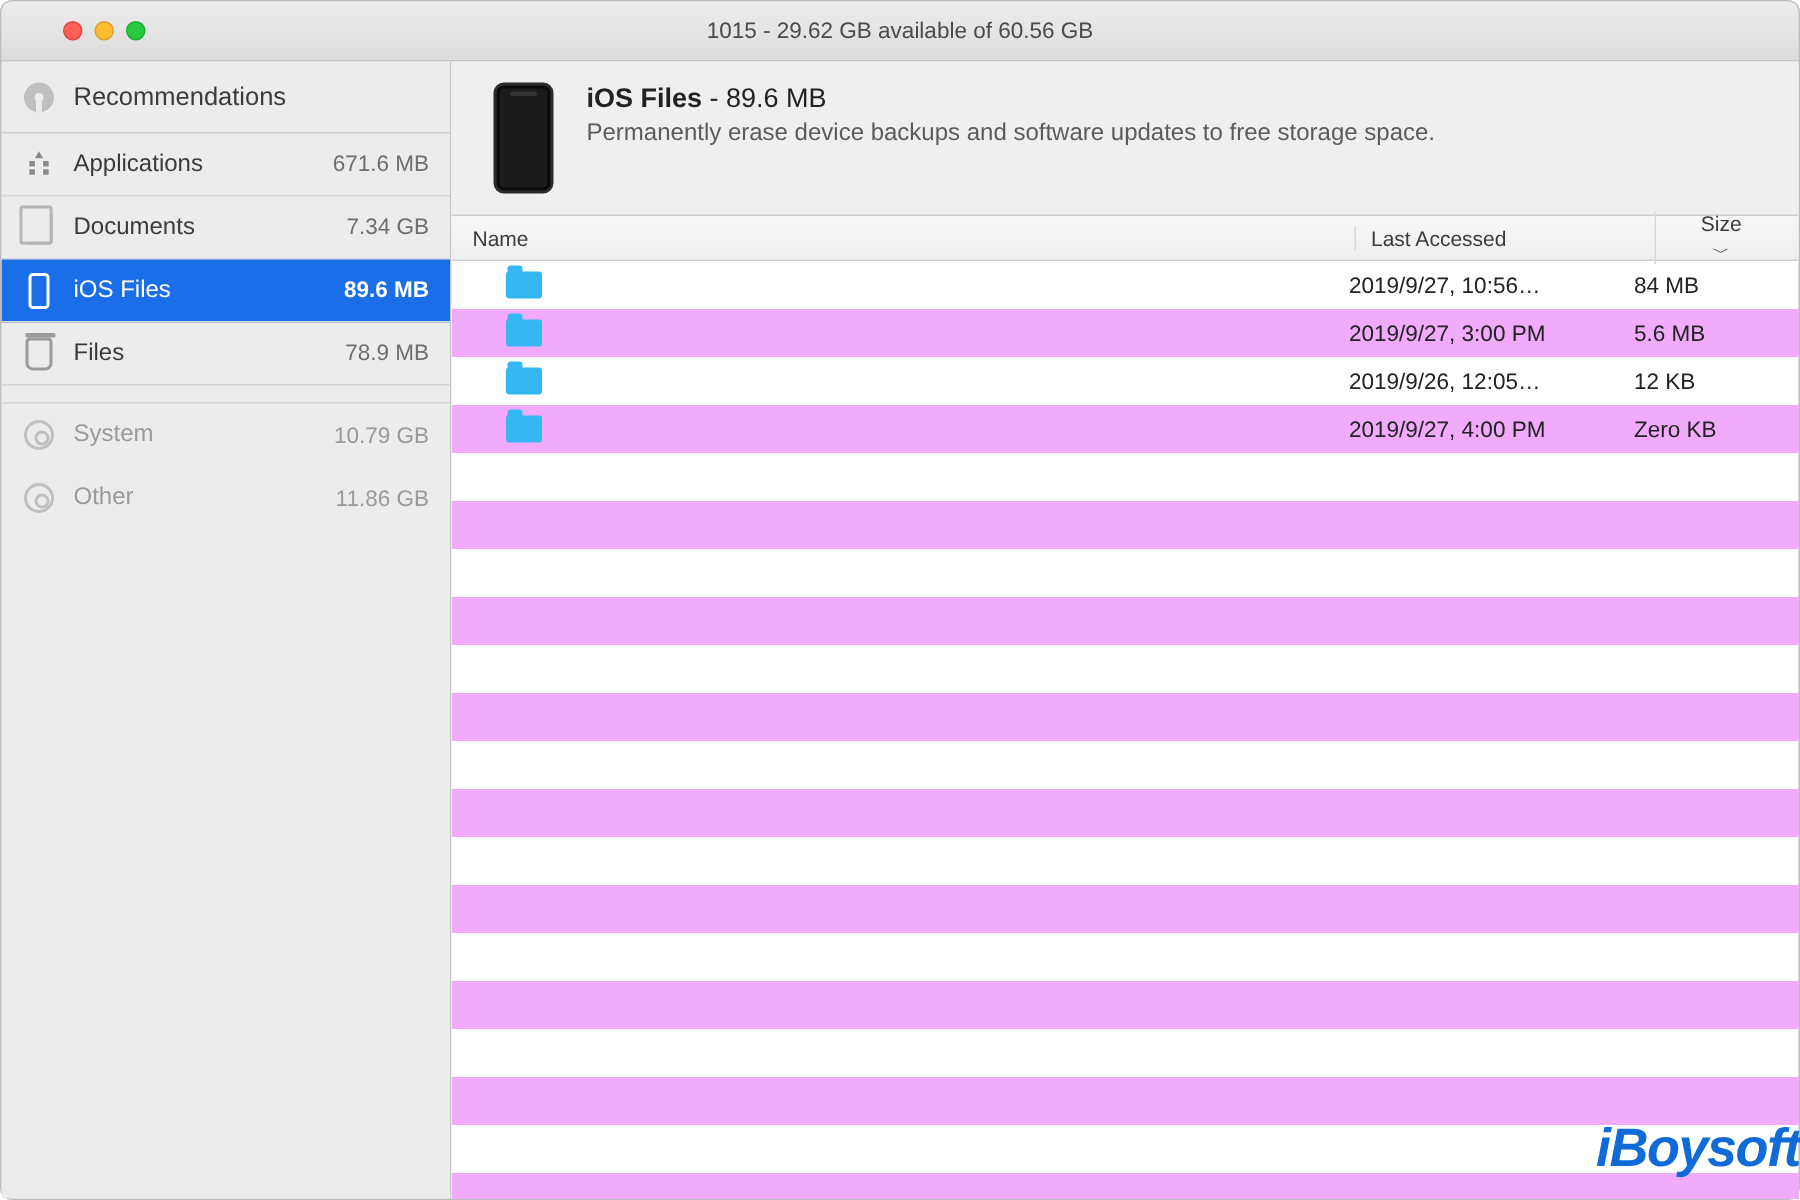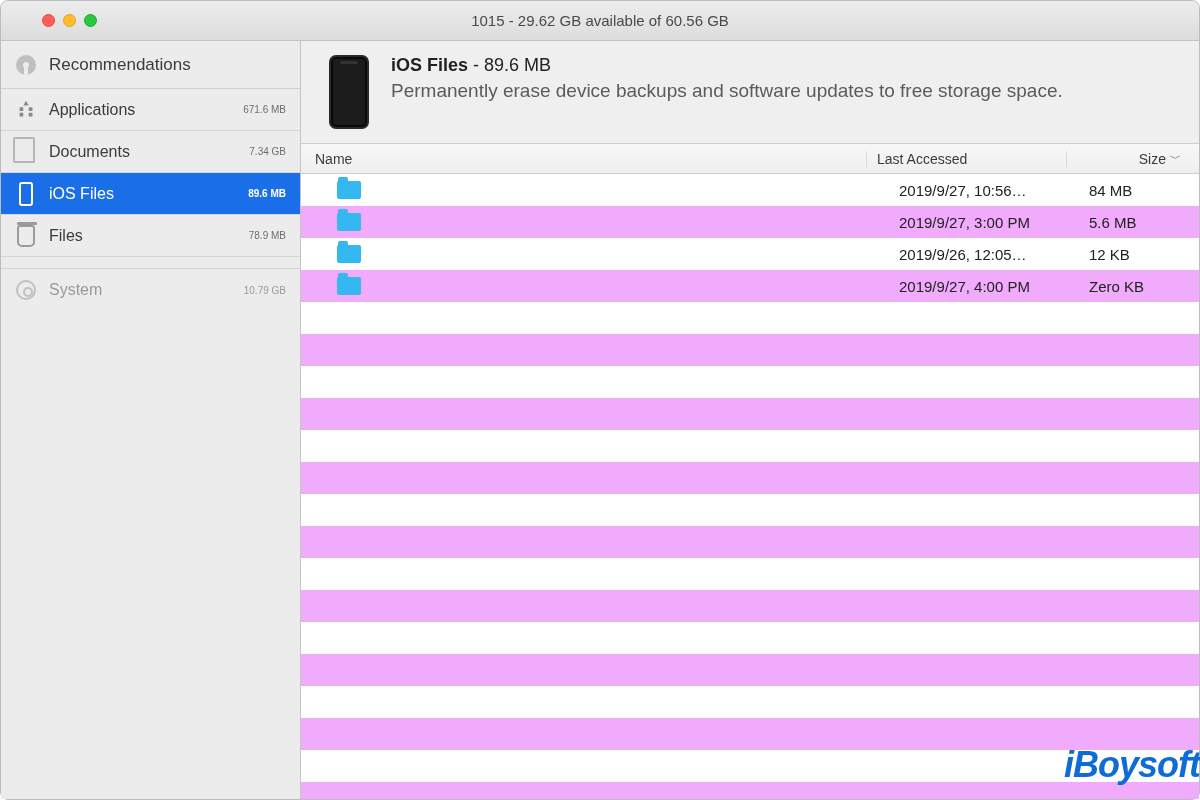--- a/index.html
+++ b/index.html
@@ -59,21 +59,21 @@
     align-items:center;
     height:42px;
     padding:0 14px;
     font-size:16px;
     color:#3b3b3b;
     justify-content:space-between;
     border-bottom:1px solid #d6d6d6;
   }
   .side-item.first { height:48px; font-size:17px; border-bottom:1px solid #d0d0d0;}
   .side-item .left { display:flex; align-items:center; gap:12px; }
-  .side-item .size { color:#6e6e6e; font-size:10px;}
+  .side-item .size { color:#6e6e6e; font-size:15px;}
   .side-item.selected {
     background:#1a6fe8;
     color:#fff;
   }
   .side-item.selected .size { color:#fff; font-weight:600; }
   .side-item.dim { color:#9a9a9a; }
   .side-item.dim .size { color:#9a9a9a;margin-left:20px; }
   .sb-icon { width:22px; height:22px; display:flex;align-items:center;justify-content:center;}
   .sb-divider { height:12px; border-bottom:1px solid #d6d6d6; }
   .main {
@@ -100,33 +100,33 @@
   .phone-thumb::before{
     content:"";
     display:block;
     width:18px;height:3px;
     background:#333;
     border-radius:2px;
     margin:4px auto 0;
   }
   .detail-title { font-size:18px; color:#222; }
   .detail-title .bold { font-weight:700; }
-  .detail-desc { font-size:19px; color:#5b5b5b; margin-top:4px;}
+  .detail-desc { font-size:16px; color:#5b5b5b; margin-top:4px;}
   .col-headers {
     display:flex;
     align-items:center;
     height:30px;
     background:linear-gradient(#f7f7f7,#efefef);
     border-bottom:1px solid #d0d0d0;
     font-size:14px;
     color:#3b3b3b;
   }
   .col-name { flex:1; padding-left:14px;}
   .col-la   { width:200px; border-left:1px solid #d9d9d9; padding-left:10px;}
-  .col-size { width:133px; text-align:right; padding-right:18px; border-left:1px solid #d9d9d9; padding-left:10px; display:flex;align-items:center;justify-content:flex-end;gap:4px;}
+  .col-size { width:96px; text-align:right; padding-right:18px; border-left:1px solid #d9d9d9; padding-left:10px; display:flex;align-items:center;justify-content:flex-end;gap:4px;flex-direction:column;}
   .chev { font-size:11px; color:#555;}
   .rows { flex:1; overflow:auto; }
   .row {
     display:flex;
     align-items:center;
     height:32px;
     font-size:15px;
     color:#222;
   }
   .row .c-name { flex:1; padding-left:36px; display:flex;align-items:center;gap:10px;}
@@ -249,20 +249,29 @@
       <div class="side-item dim" style="border-bottom:none">
         <div class="left">
           <span class="sb-icon">
               <span class="disc-icon"></span>
             </span>
           <span>System</span>
         </div>
         <span class="size">10.79 GB</span>
       </div>
 
+      <div class="side-item dim" style="border-bottom:none">
+        <div class="left">
+          <span class="sb-icon">
+              <span class="disc-icon"></span>
+            </span>
+          <span>Other</span>
+        </div>
+        <span class="size">11.86 GB</span>
+      </div>
     </div>
 
     <div class="main">
 
       <div class="detail-header">
         <div class="phone-thumb"></div>
         <div>
           <div class="detail-title">
             <span class="bold">iOS Files</span> - <span>89.6 MB</span>
           </div>

